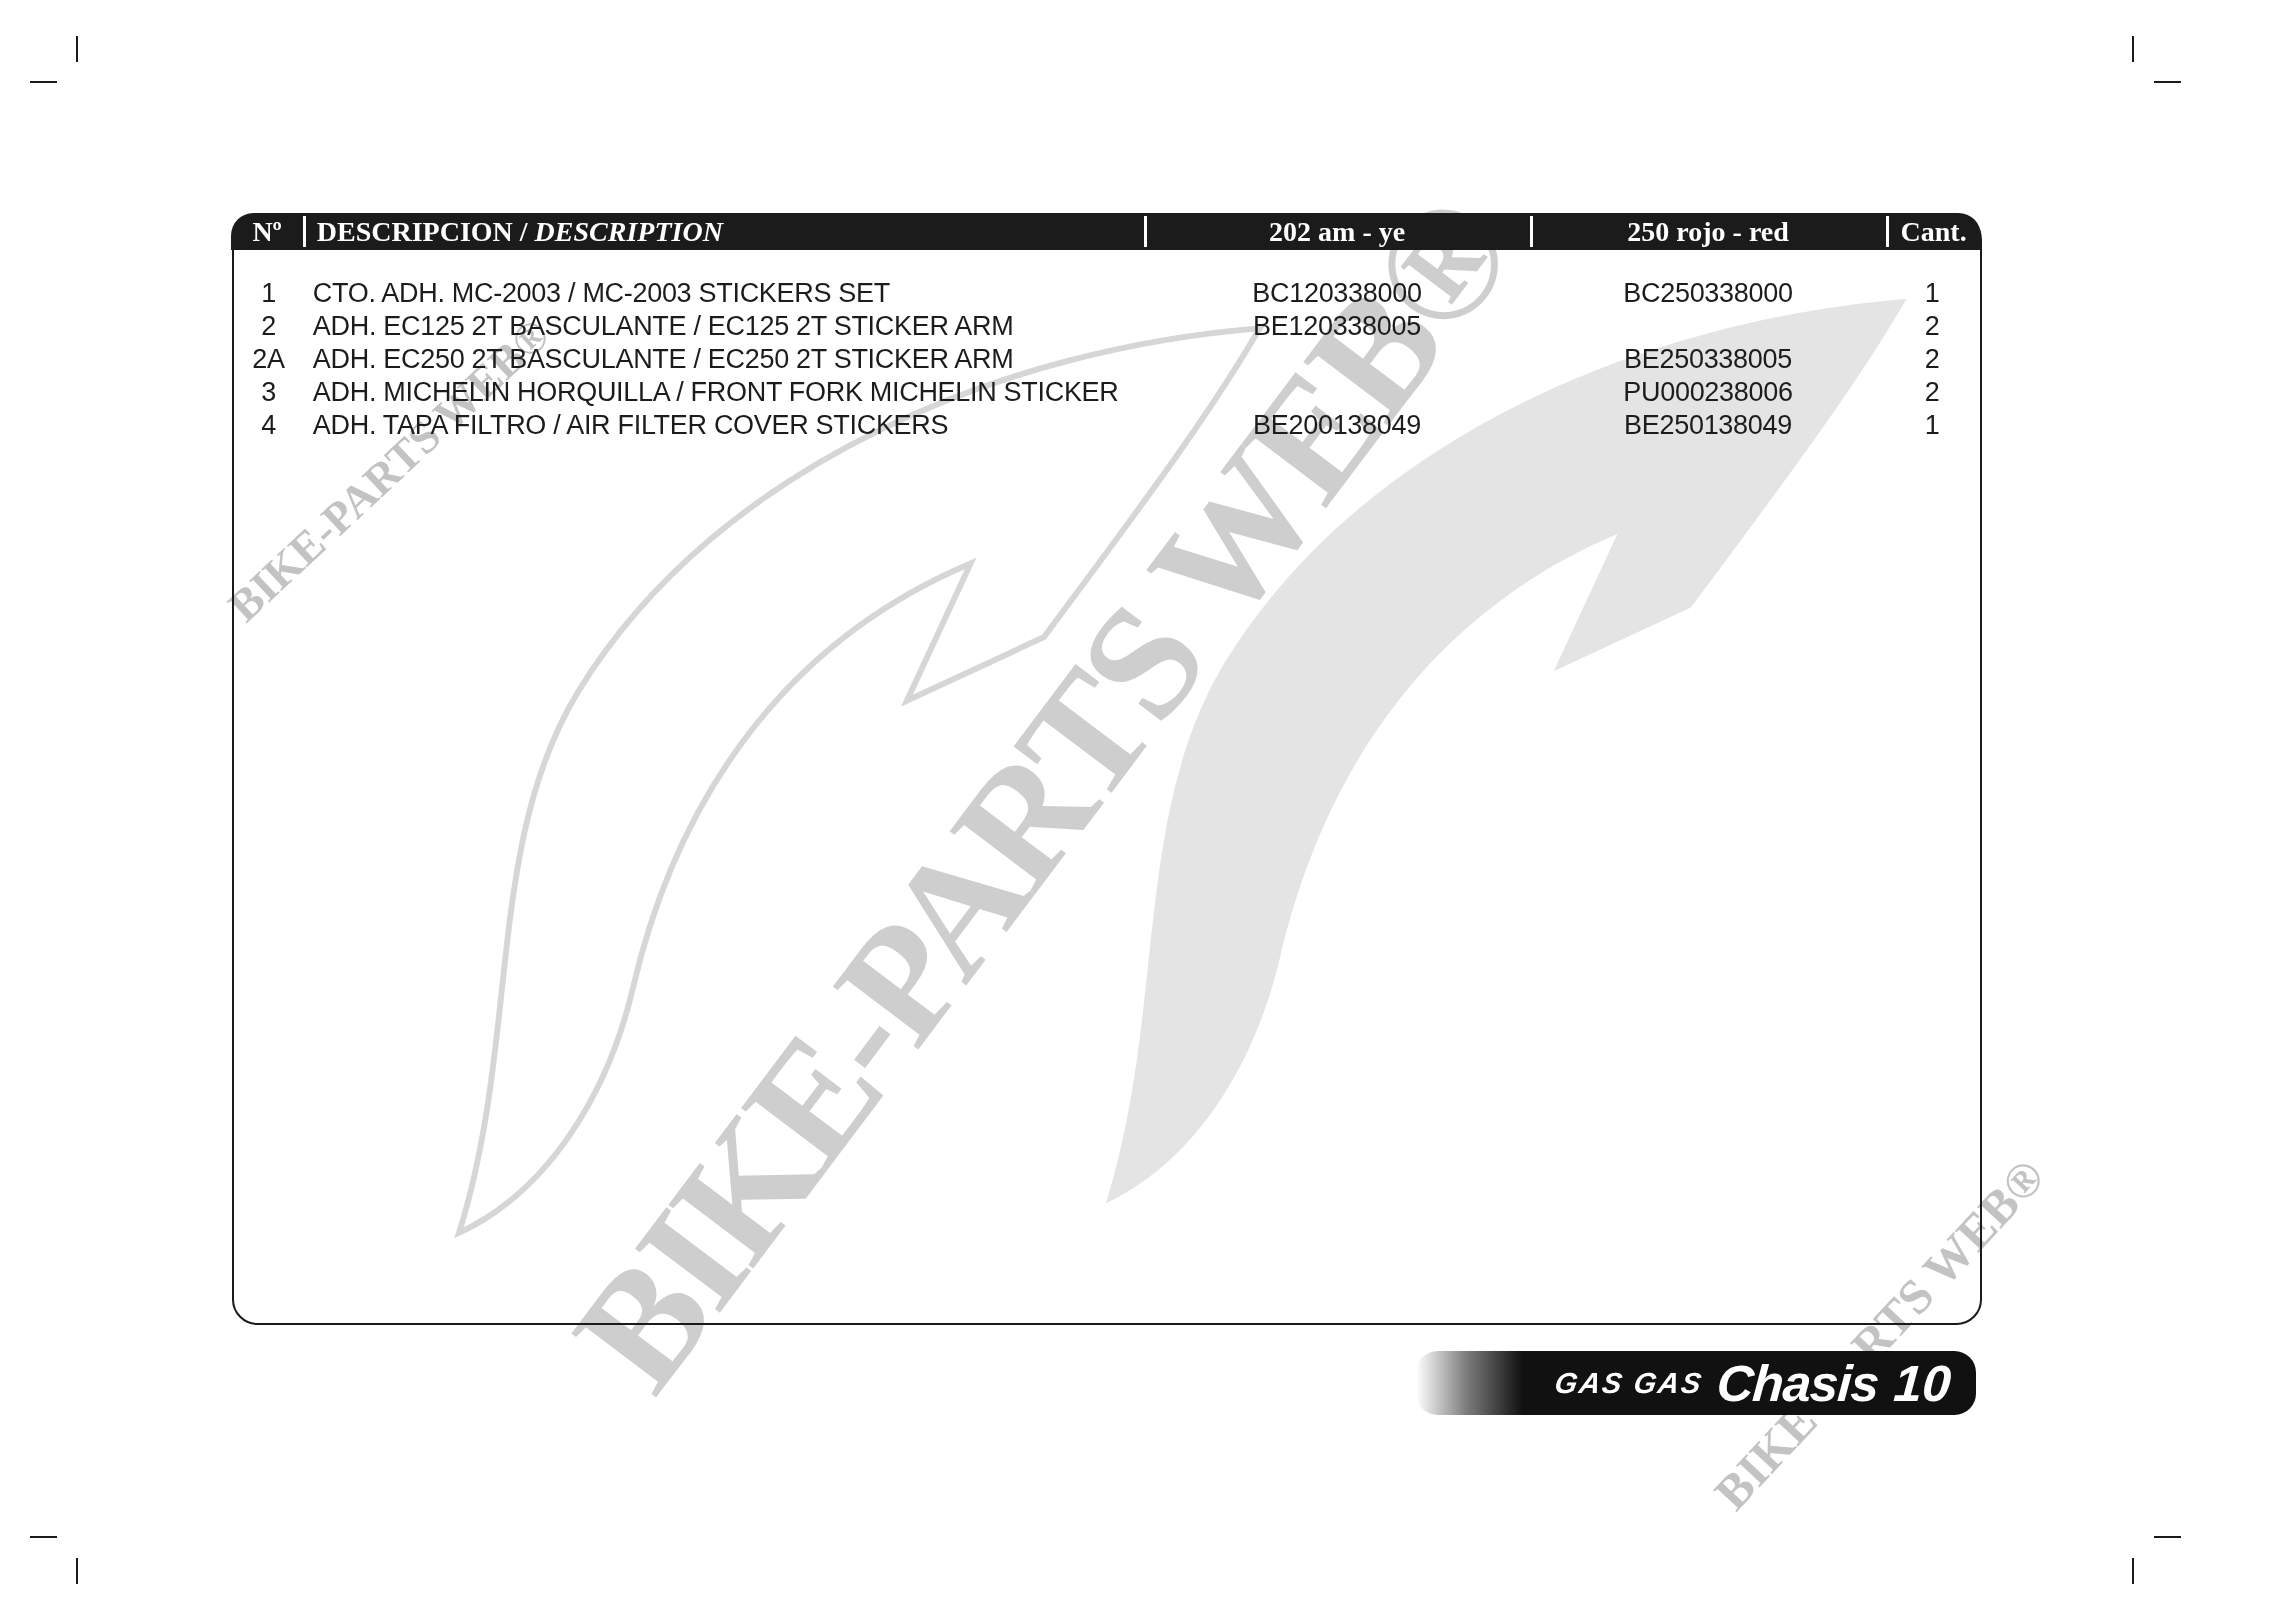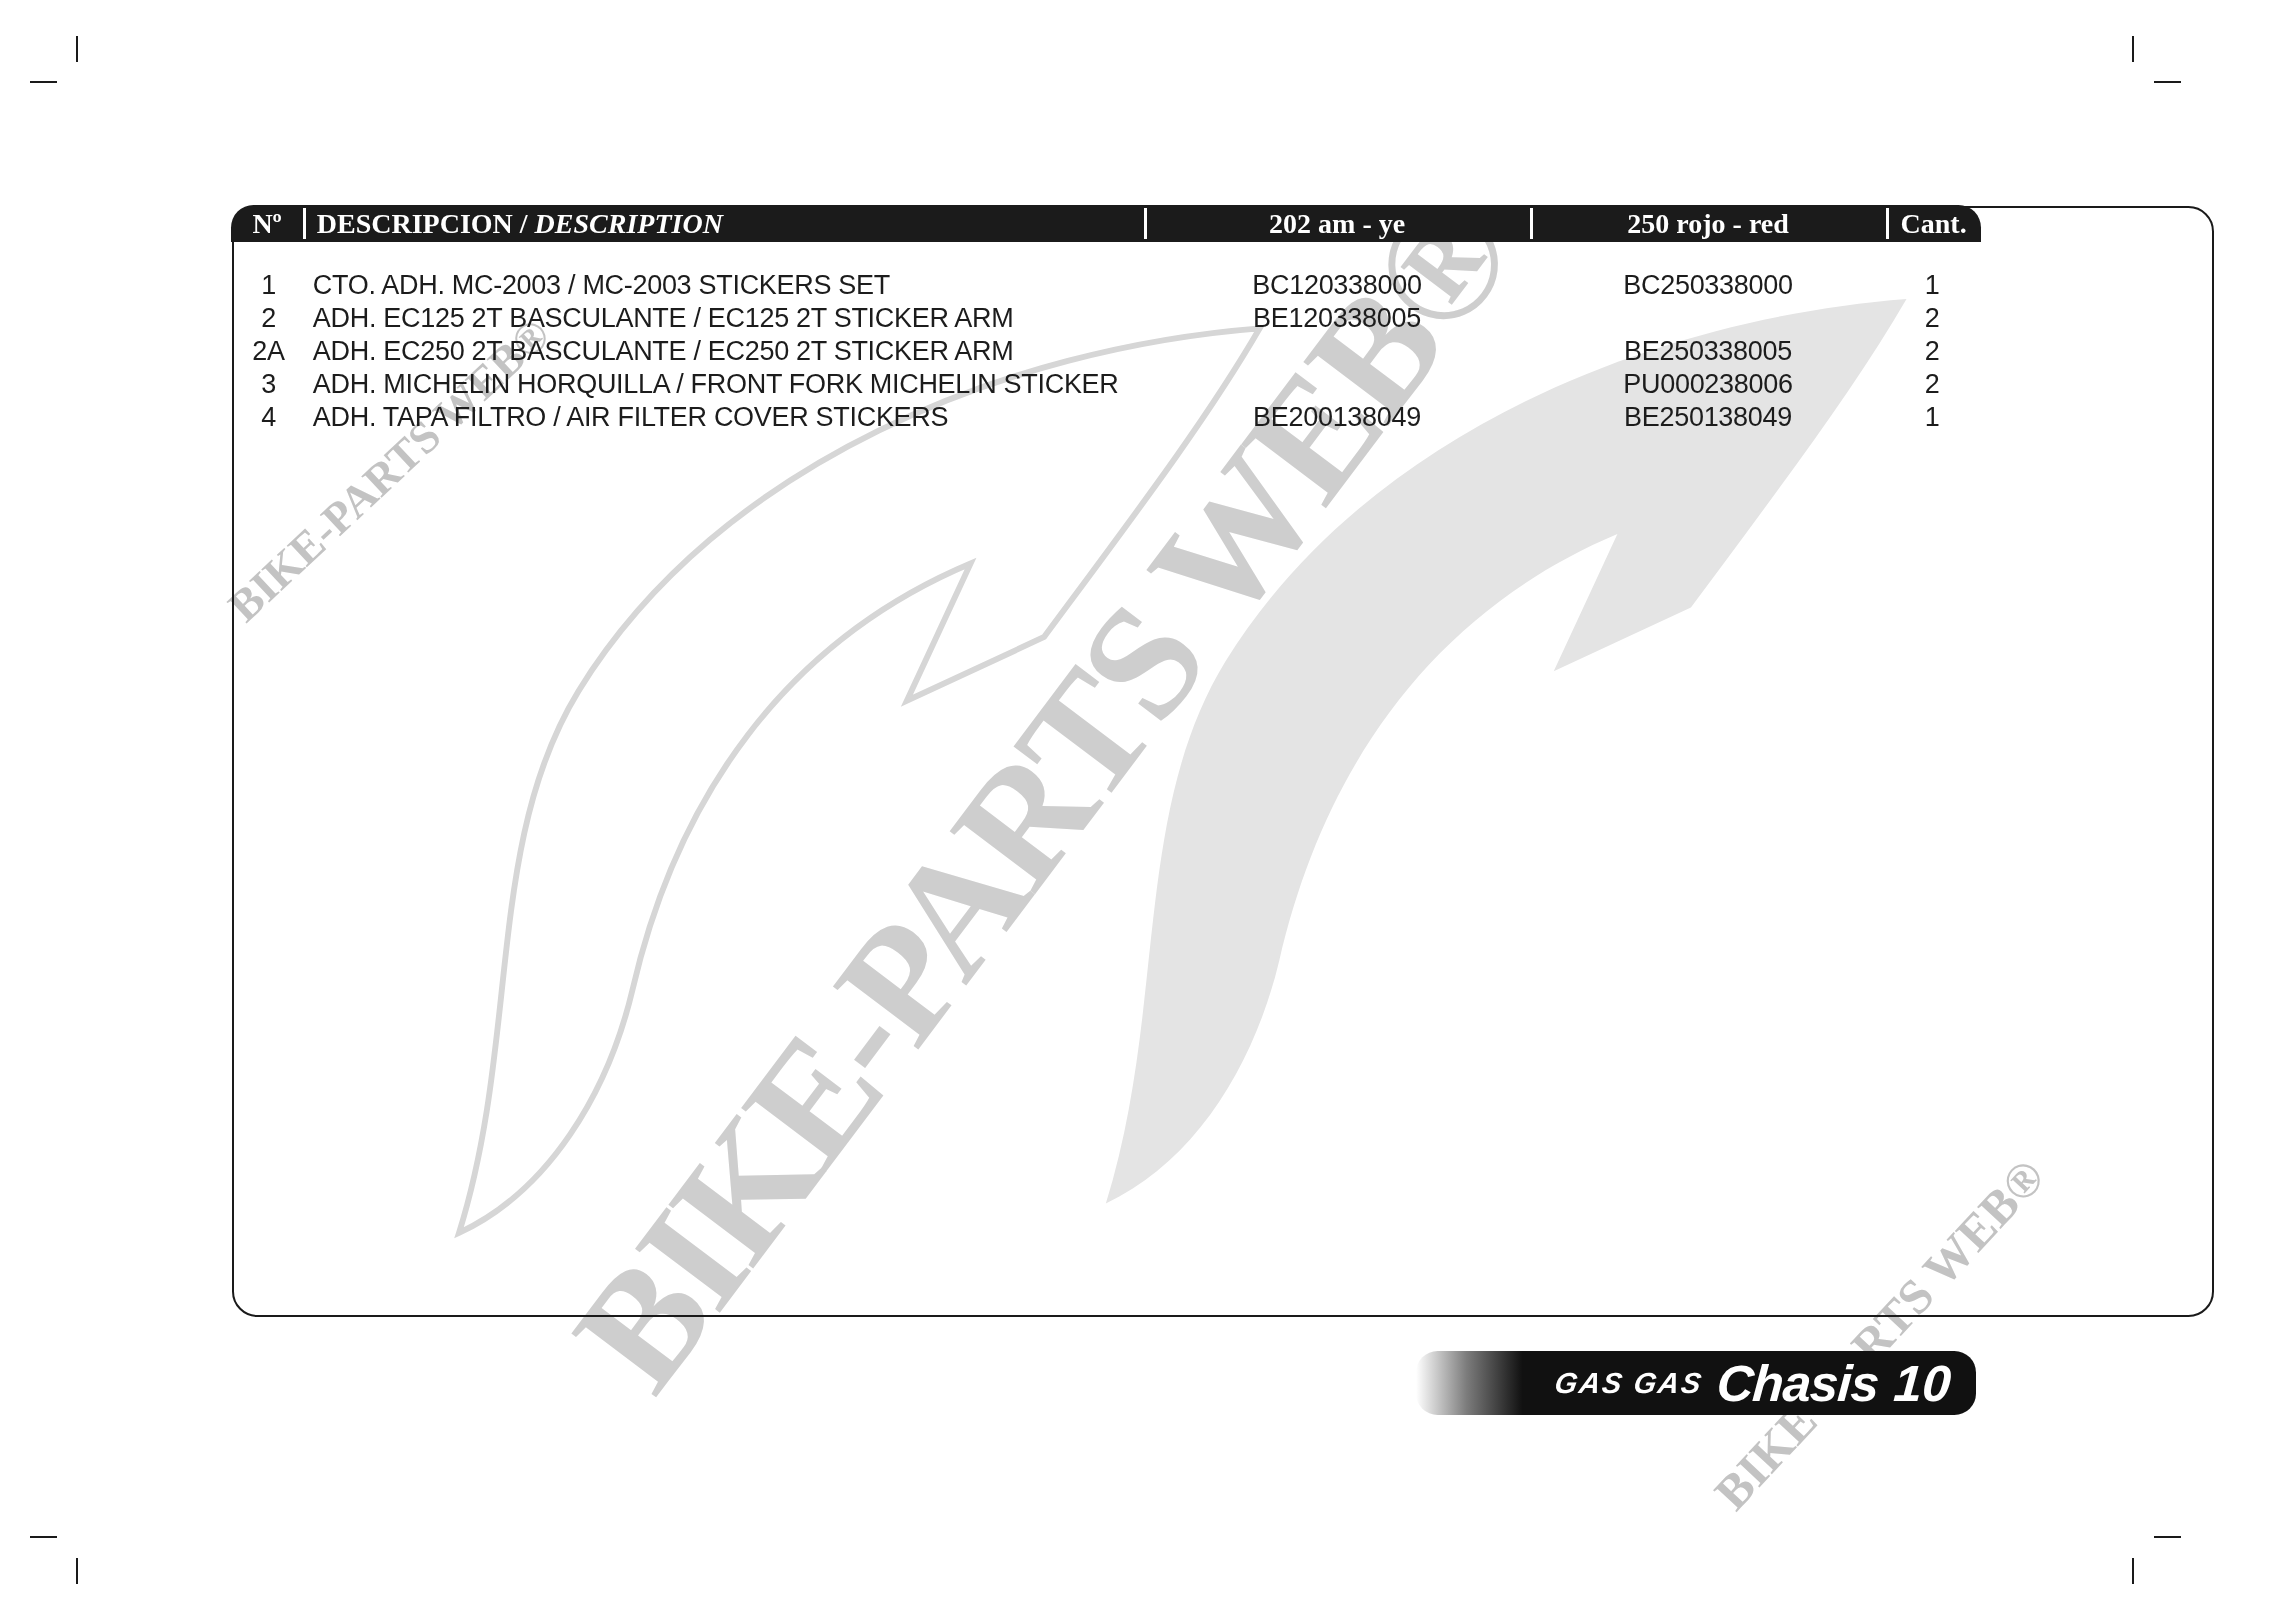--- a/index.html
+++ b/index.html
@@ -49,22 +49,22 @@
   }
   .wm-bottom-right{
     left:1703px;top:1482px;
     font-size:49px;color:#c3c3c3;
     transform:rotate(-47deg);
   }
 
   
   .parts-box{
     position:absolute;z-index:3;
-    left:232px;top:206px;
-    width:1982px;height:1111px;
+    left:232px;top:214px;
+    width:1750px;height:1111px;
     border:2.9px solid #1a1a1a;
     border-radius:25.5px;
     box-sizing:border-box;
     background:transparent;
   }
   .table-header{
     position:absolute;left:-2.9px;top:-2.9px;
     width:1750px;height:37px;
     background:#1b1b1b;
     border-radius:22.5px 22.5px 0 0;

